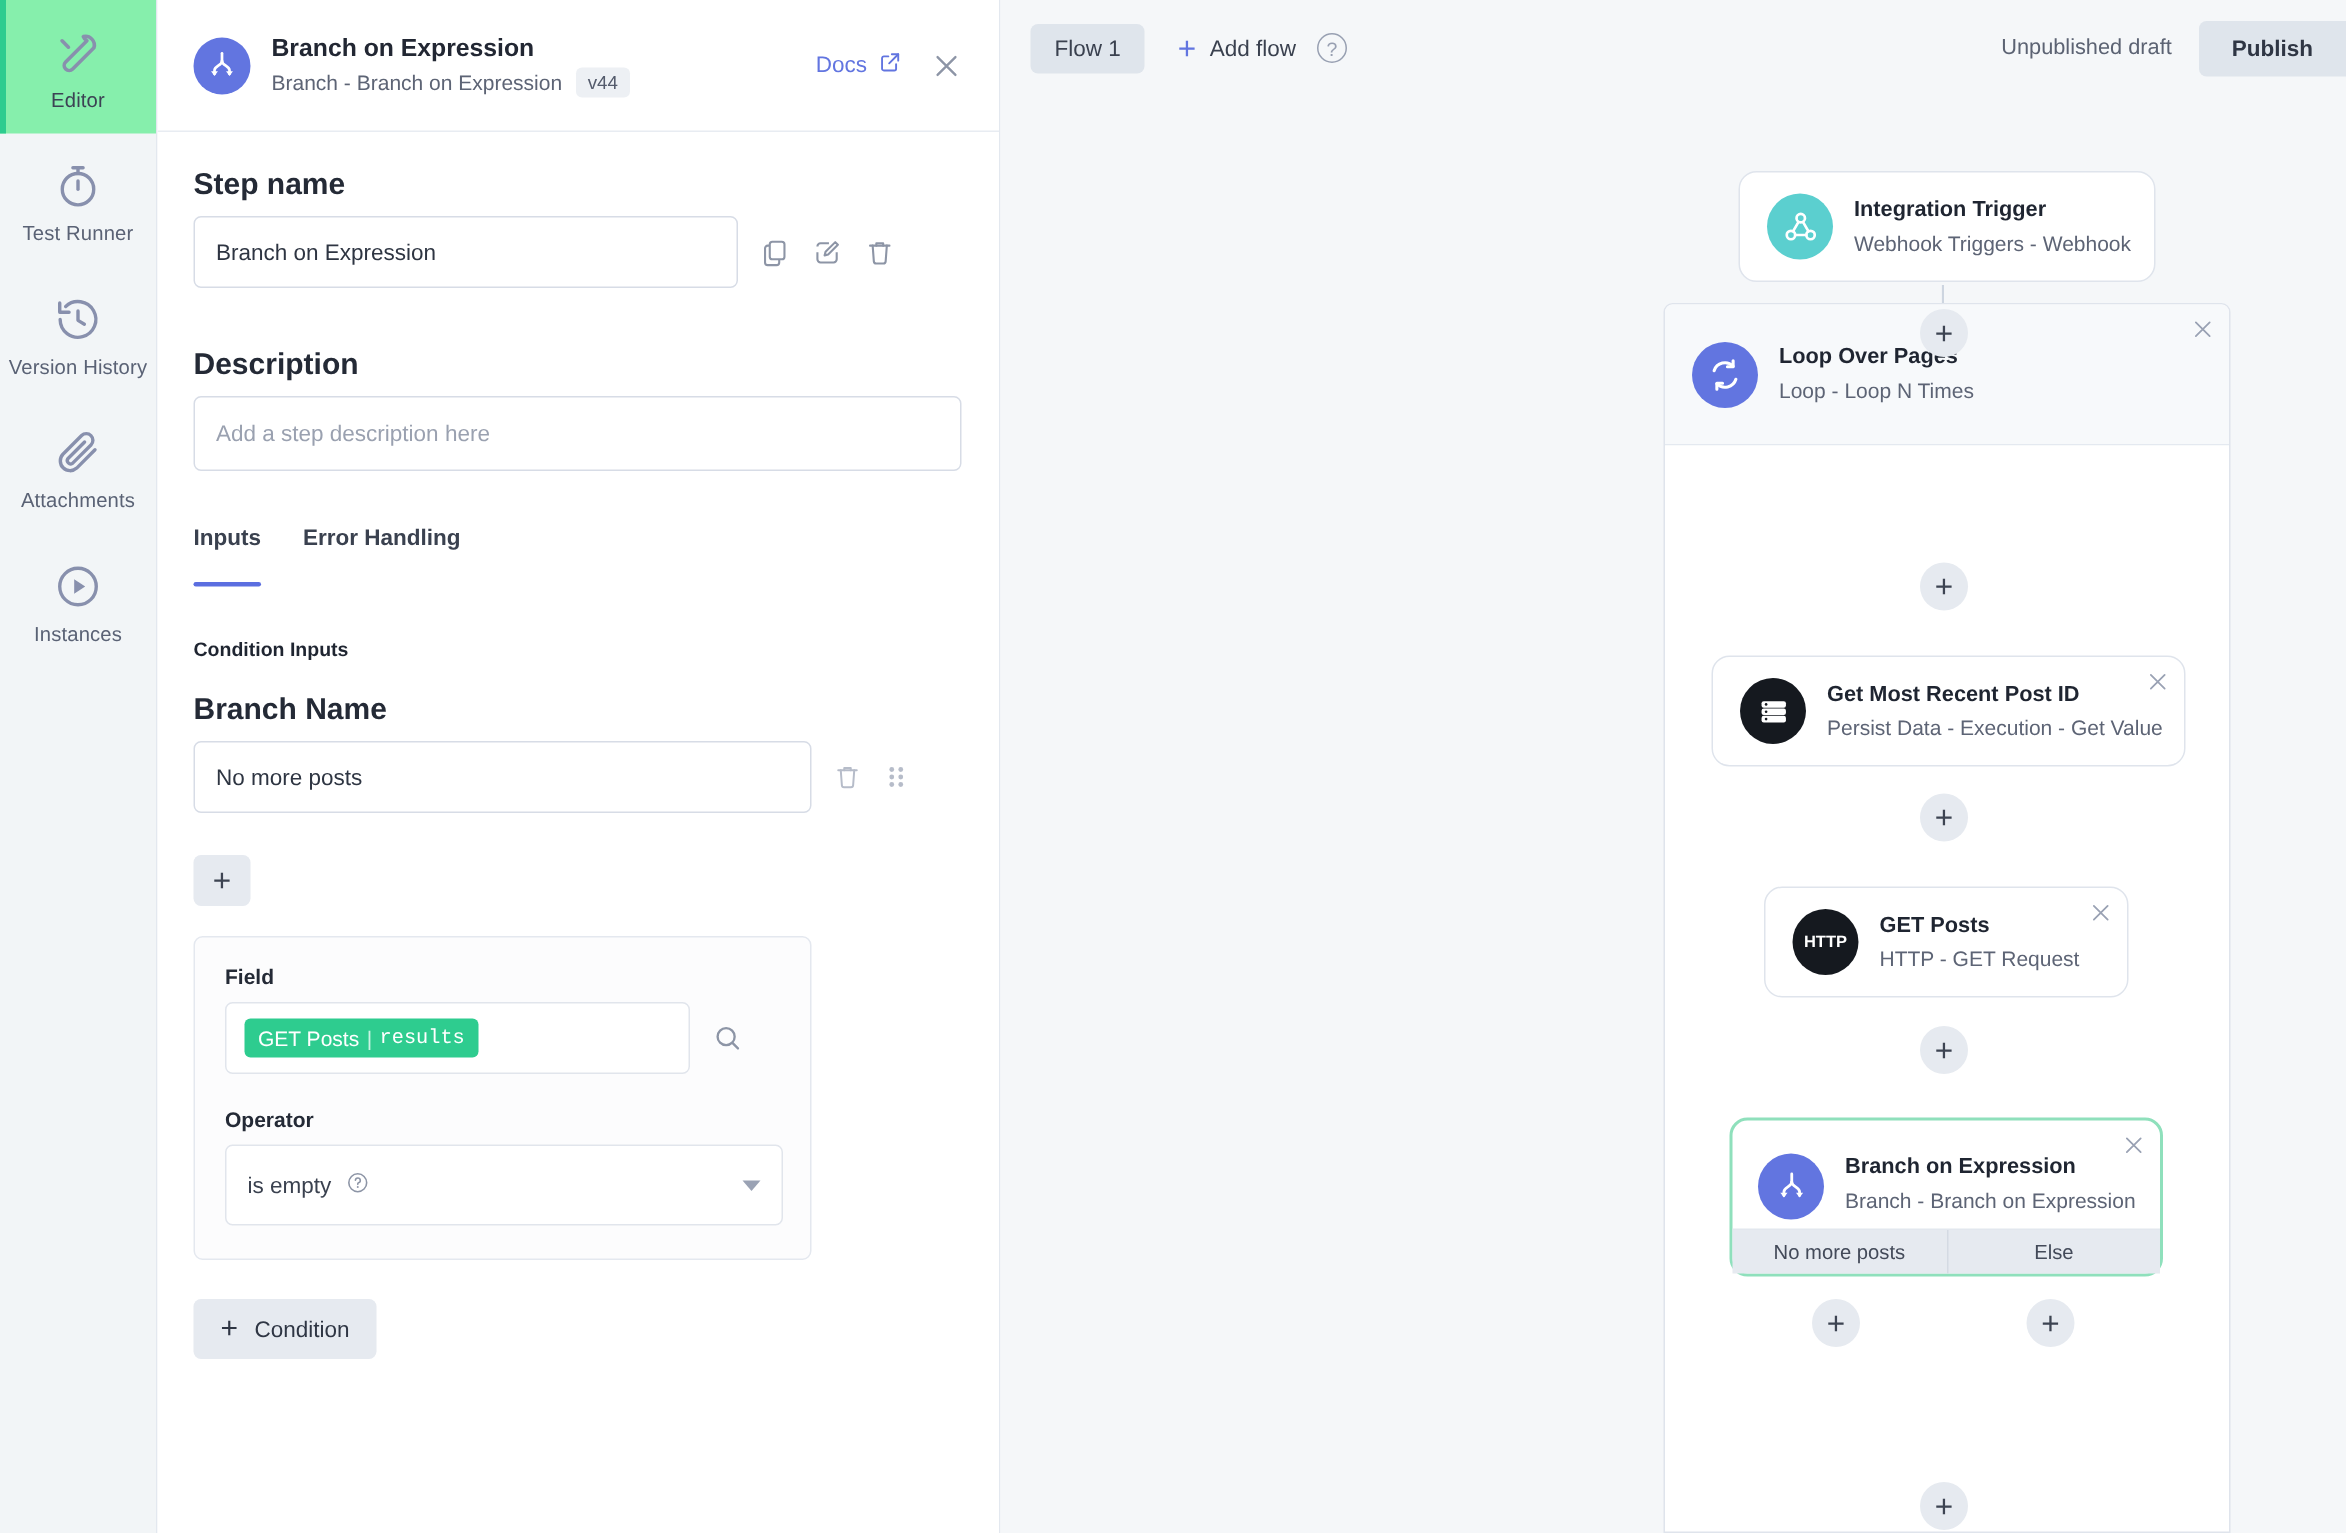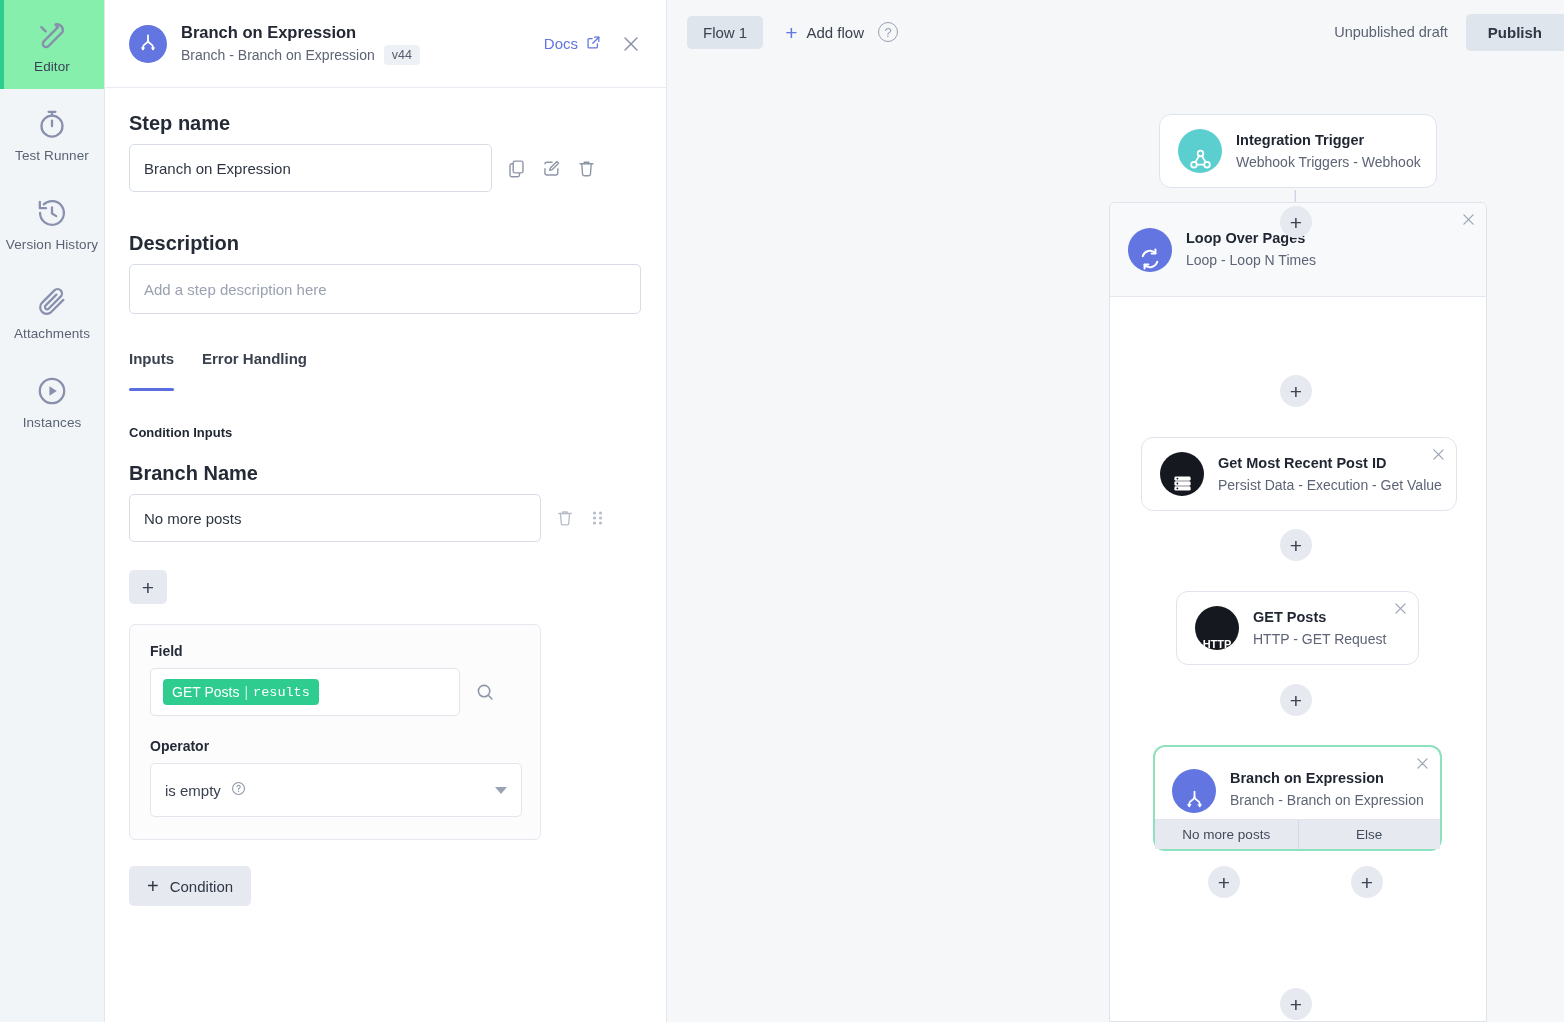--- a/index.html
+++ b/index.html
@@ -159,21 +159,21 @@
 
   .stage { position: absolute; left: 0; top: 0; right: 0; bottom: 0; }
 
   .node {
     position: absolute; background: #fff; border: 1px solid #dfe4ec;
     border-radius: 12px; display: flex; align-items: center; gap: 14px;
     padding: 14px 18px; z-index: 3;
   }
   .node.selected { border: 2px solid #8fe0bc; padding: 13px 17px; }
   .node-ico { width: 44px; height: 44px; border-radius: 50%; flex: 0 0 44px;
-    display: flex; align-items: flex-end; justify-content: center; }
+    display: flex; align-items: center; justify-content: center; }
   .node-txt { min-width: 0; }
   .node-title { font-size: 14.5px; font-weight: bold; color: #1f2531; line-height: 19px; }
   .node-sub { font-size: 14px; color: #5d6475; line-height: 20px; margin-top: 2px; white-space: nowrap; }
   .node-x {
     position: absolute; right: 9px; top: 8px; color: #9aa2b4; cursor: pointer;
     line-height: 1; display: flex;
   }
 
   .loop-box {
     position: absolute; background: #fff; border: 1px solid #dfe4ec;

